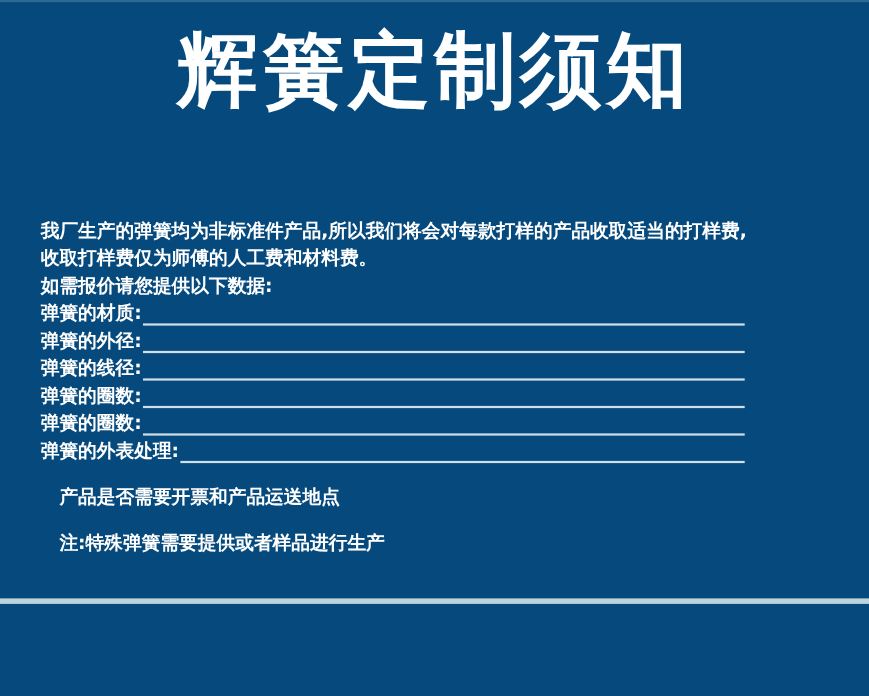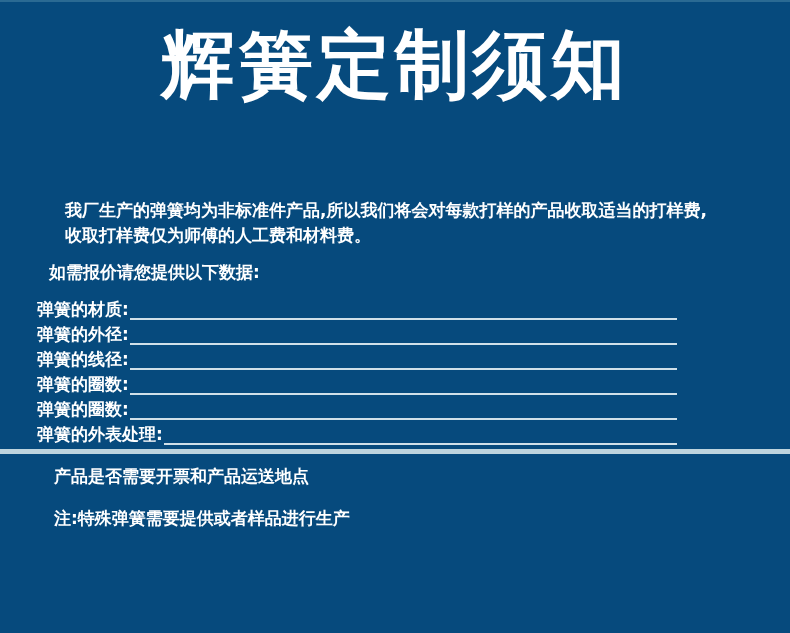--- a/index.html
+++ b/index.html
@@ -10,21 +10,21 @@
     width: 790px;
     height: 633px;
     background: #064a7d;
     font-family: "DejaVu Sans", "Liberation Sans", sans-serif;
     overflow: hidden;
     position: relative;
   }
   .page {
     position: relative;
     width: 790px;
-    height: 454px;
+    height: 549px;
     background: #064a7d;
     box-sizing: border-box;
   }
   .top-edge {
     position: absolute;
     top: 0; left: 0;
     width: 790px;
     height: 2px;
     background: #2a6a93;
   }
@@ -60,24 +60,23 @@
     font-weight: bold;
   }
   .para {
     margin: 0;
     width: 722px;
     letter-spacing: 0px;
   }
   .para-line {
     display: block;
     white-space: nowrap;
-    margin-left: 28px;
   }
   .lead {
-    margin: 12px;
+    margin: 0;
     white-space: nowrap;
   }
   .field-row {
     display: flex;
     align-items: flex-end;
     height: 25px;
     white-space: nowrap;
   }
   .field-label {
     flex: 0 0 auto;

